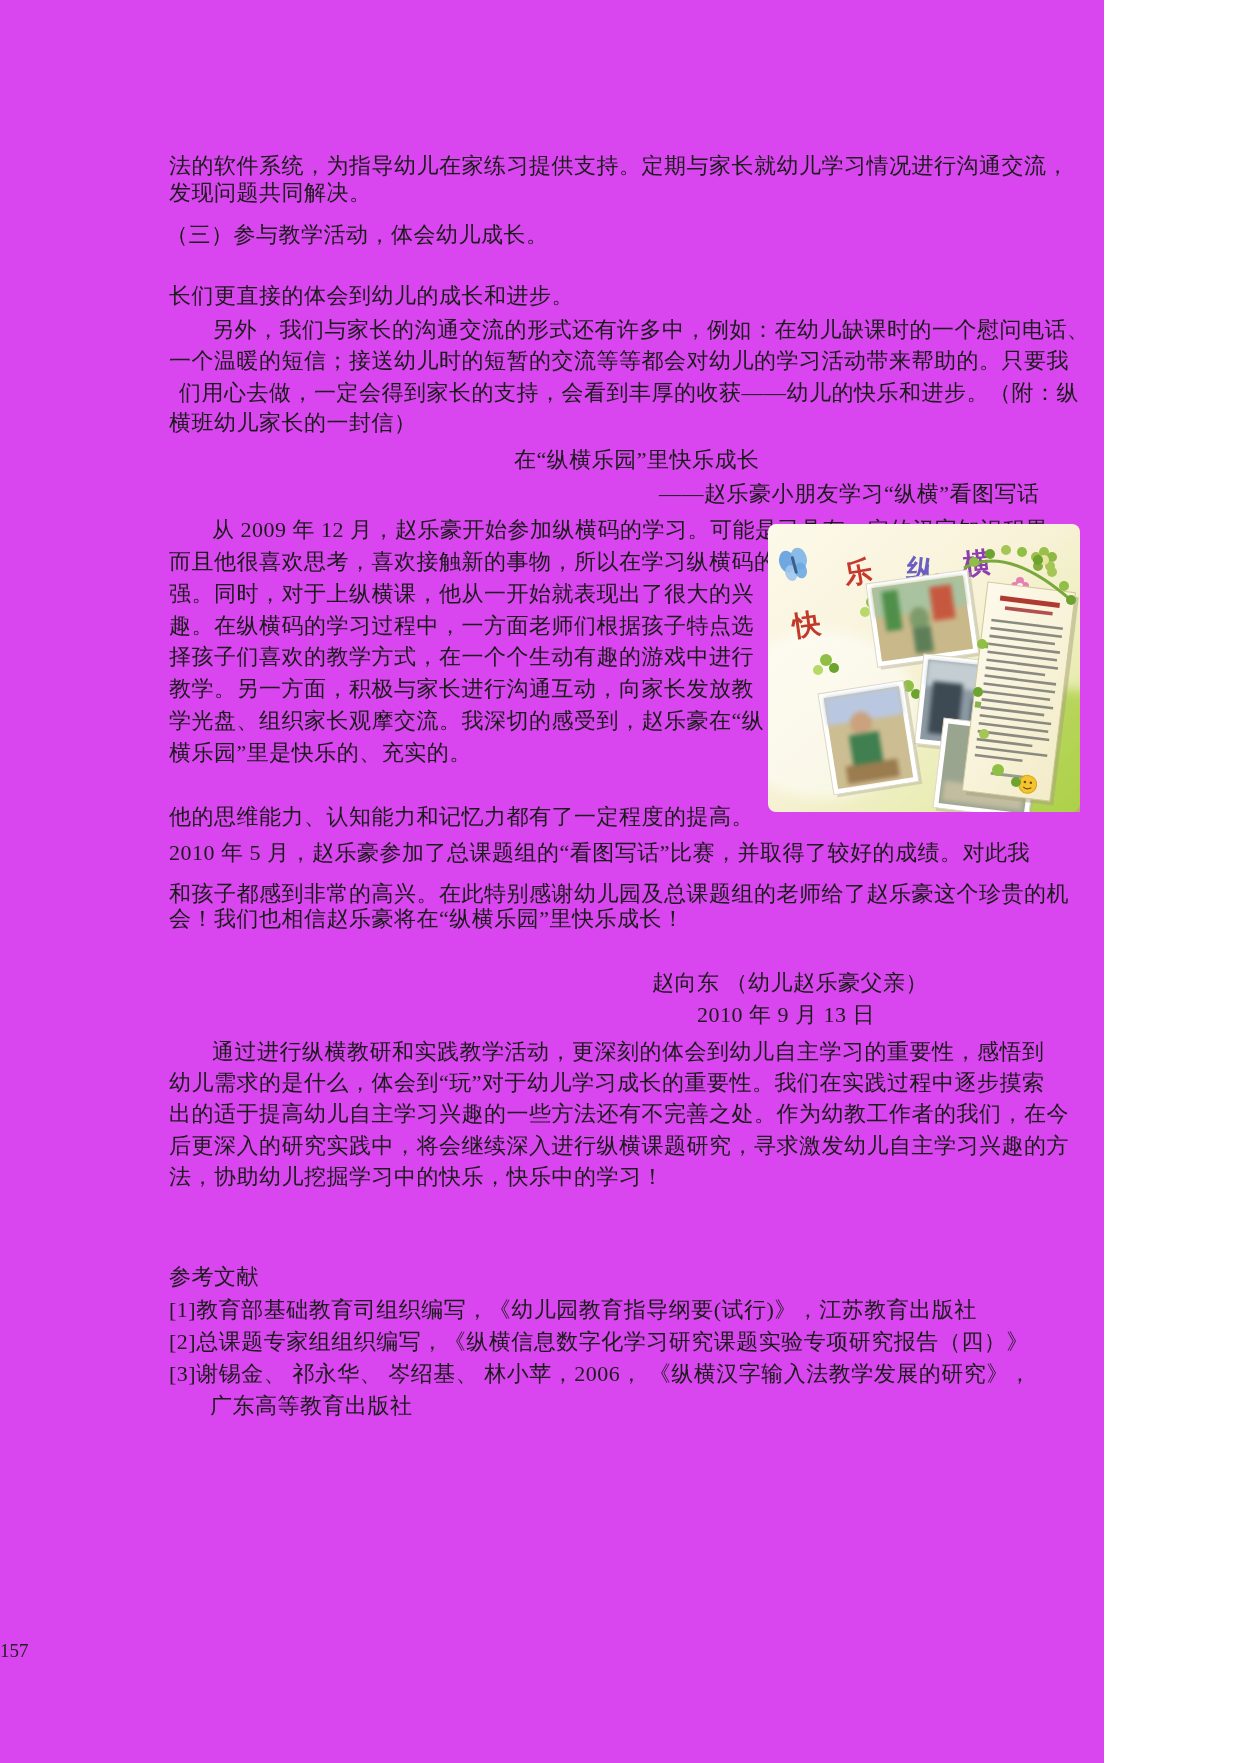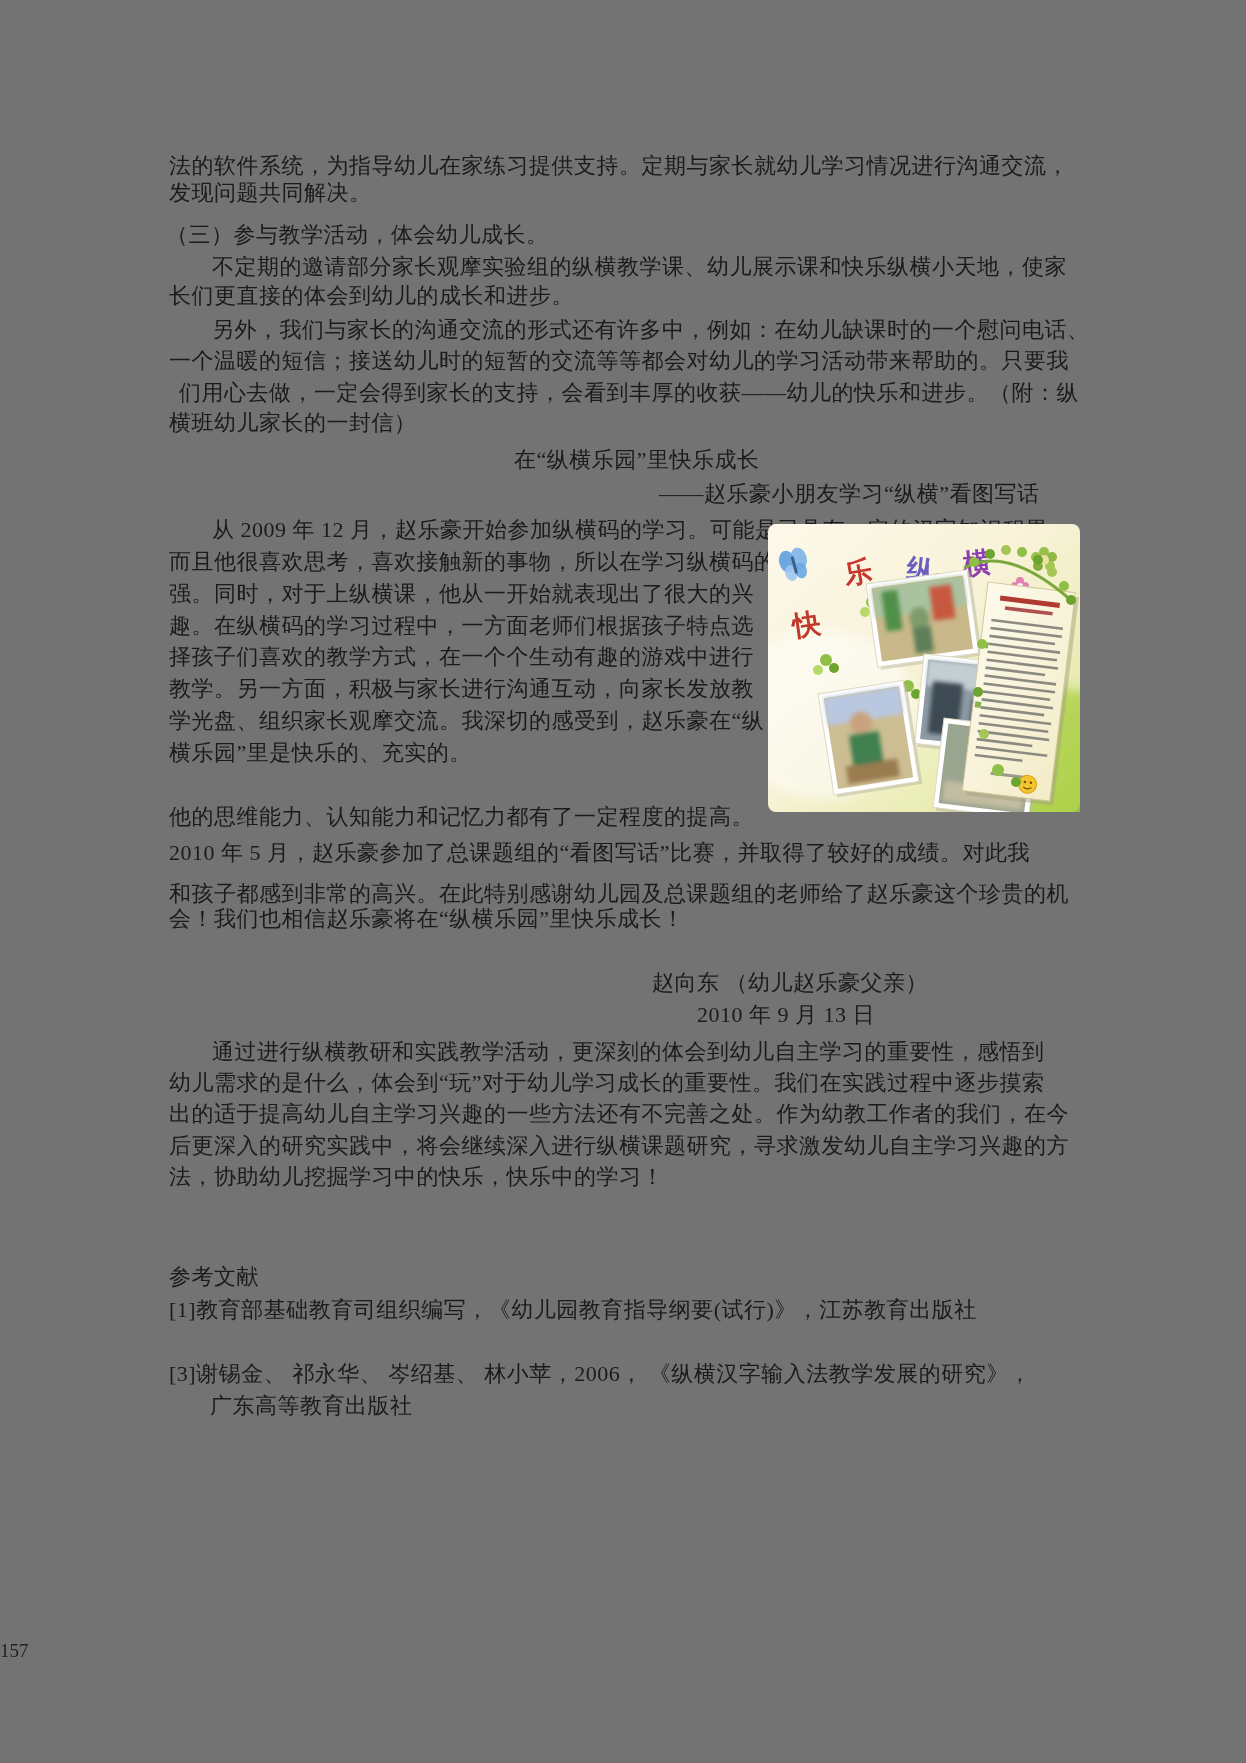--- a/index.html
+++ b/index.html
@@ -1,19 +1,19 @@
 <!DOCTYPE html>
 <html><head>
 <meta charset="utf-8">
 <style>
   html,body { margin:0; padding:0; background:#ffffff; }
   .page {
     position:relative;
-    width:1246px; height:1763px;
-    background:#737373;
+    width:1104px; height:1763px;
+    background:#d946ef;
     overflow:hidden;
     font-family:"Liberation Serif","DejaVu Serif",serif;
   }
   .ln {
     position:absolute;
     font-size:22px;
     line-height:30px;
     color:#1b1b1b;
     white-space:pre;
     letter-spacing:0.5px;
@@ -32,21 +32,20 @@
   }
 </style>
 </head>
 <body>
 
 <div class="page">
 
   <div class="ln" style="top:151px; left:169px;">法的软件系统，为指导幼儿在家练习提供支持。定期与家长就幼儿学习情况进行沟通交流，</div>
   <div class="ln" style="top:178px; left:169px;">发现问题共同解决。</div>
   <div class="ln" style="top:220px; left:166px;">（三）参与教学活动，体会幼儿成长。</div>
-  <div class="ln" style="top:252px; left:212px;">不定期的邀请部分家长观摩实验组的纵横教学课、幼儿展示课和快乐纵横小天地，使家</div>
   <div class="ln" style="top:281px; left:169px;">长们更直接的体会到幼儿的成长和进步。</div>
   <div class="ln" style="top:315px; left:212px;">另外，我们与家长的沟通交流的形式还有许多中，例如：在幼儿缺课时的一个慰问电话、</div>
   <div class="ln" style="top:346px; left:169px;">一个温暖的短信；接送幼儿时的短暂的交流等等都会对幼儿的学习活动带来帮助的。只要我</div>
   <div class="ln" style="top:378px; left:169px;margin-left:10px;">们用心去做，一定会得到家长的支持，会看到丰厚的收获——幼儿的快乐和进步。（附：纵</div>
   <div class="ln" style="top:408px; left:169px;">横班幼儿家长的一封信）</div>
   <div class="ln" style="top:445px; left:514px;">在“纵横乐园”里快乐成长</div>
   <div class="ln" style="top:479px; left:659px;">——赵乐豪小朋友学习“纵横”看图写话</div>
   <div class="ln" style="top:515px; left:212px;">从 2009 年 12 月，赵乐豪开始参加纵横码的学习。可能是已具有一定的汉字知识积累，</div>
   <div class="ln" style="top:547px; left:169px;">而且他很喜欢思考，喜欢接触新的事物，所以在学习纵横码的过程中，他的接受能力相对较</div>
   <div class="ln" style="top:579px; left:169px;">强。同时，对于上纵横课，他从一开始就表现出了很大的兴</div>
@@ -61,20 +60,21 @@
   <div class="ln" style="top:904px; left:169px;">会！我们也相信赵乐豪将在“纵横乐园”里快乐成长！</div>
   <div class="ln" style="top:968px; left:652px;">赵向东 （幼儿赵乐豪父亲）</div>
   <div class="ln" style="top:1000px; left:697px;">2010 年 9 月 13 日</div>
   <div class="ln" style="top:1037px; left:212px;">通过进行纵横教研和实践教学活动，更深刻的体会到幼儿自主学习的重要性，感悟到</div>
   <div class="ln" style="top:1068px; left:169px;">幼儿需求的是什么，体会到“玩”对于幼儿学习成长的重要性。我们在实践过程中逐步摸索</div>
   <div class="ln" style="top:1099px; left:169px;">出的适于提高幼儿自主学习兴趣的一些方法还有不完善之处。作为幼教工作者的我们，在今</div>
   <div class="ln" style="top:1131px; left:169px;">后更深入的研究实践中，将会继续深入进行纵横课题研究，寻求激发幼儿自主学习兴趣的方</div>
   <div class="ln" style="top:1162px; left:169px;">法，协助幼儿挖掘学习中的快乐，快乐中的学习！</div>
   <div class="ln" style="top:1262px; left:169px;">参考文献</div>
   <div class="ln" style="top:1295px; left:169px;">[1]教育部基础教育司组织编写，《幼儿园教育指导纲要(试行)》，江苏教育出版社</div>
+  <div class="ln" style="top:1327px; left:169px;">[2]总课题专家组组织编写，《纵横信息数字化学习研究课题实验专项研究报告（四）》</div>
   <div class="ln" style="top:1359px; left:169px;">[3]谢锡金、 祁永华、 岑绍基、 林小苹，2006， 《纵横汉字输入法教学发展的研究》，</div>
   <div class="ln" style="top:1391px; left:210px;">广东高等教育出版社</div>
 
   <div class="pageno" style="top:1640px;">157</div>
 
   <svg class="collage" viewBox="0 0 312 288" xmlns="http://www.w3.org/2000/svg">
     <defs>
       <linearGradient id="bgGrad" x1="0" y1="0" x2="1" y2="1">
         <stop offset="0%" stop-color="#fdf9ea"></stop>
         <stop offset="45%" stop-color="#f8f2d8"></stop>

